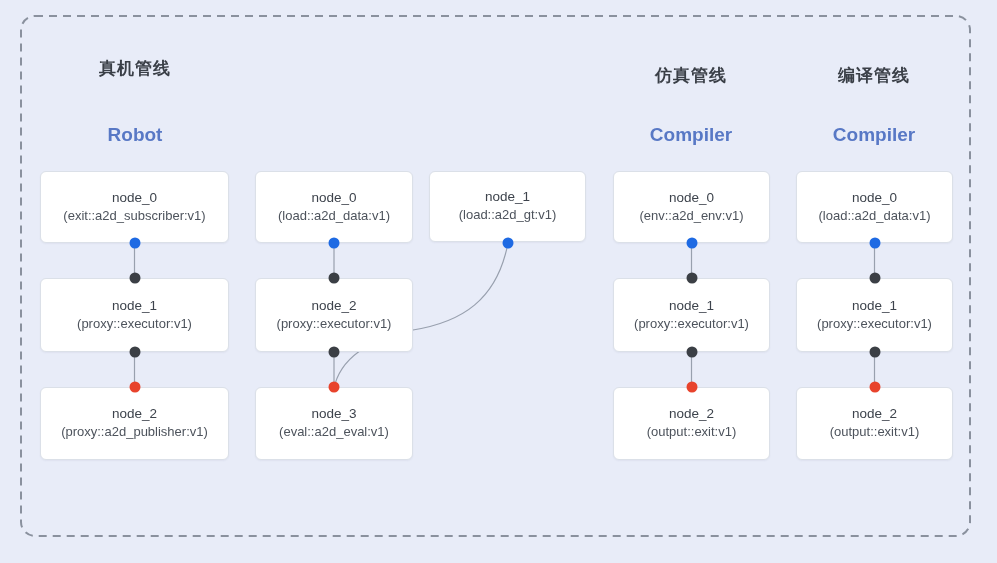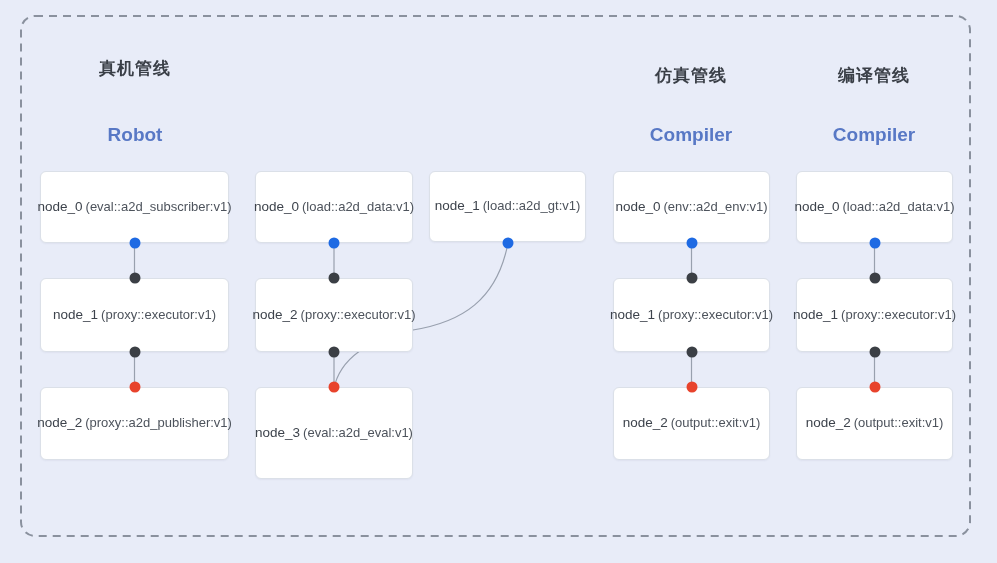--- a/index.html
+++ b/index.html
@@ -43,21 +43,21 @@
     width:200px;text-align:center;
     font-size:19px;font-weight:700;
     color:var(--header-en);
   }
   .node-box{
     position:absolute;z-index:2;
     background:var(--box-bg);
     border:1px solid var(--box-border);
     border-radius:6px;
     box-shadow:0 1px 2px rgba(60,70,100,0.06);
-    display:flex;flex-direction:row;
+    display:flex;flex-direction:column;
     align-items:center;justify-content:center;
     gap:3px;
     box-sizing:border-box;
   }
   .node-name{
     font-size:13.5px;color:var(--node-name);
     line-height:1.1;
   }
   .node-type{
     font-size:13px;color:var(--node-type);
@@ -101,21 +101,21 @@
 
 
   <div class="header-cn" style="left:591px;top:64px">仿真管线</div>
   <div class="header-en" style="left:591px;top:124px">Compiler</div>
 
   <div class="header-cn" style="left:774px;top:64px">编译管线</div>
   <div class="header-en" style="left:774px;top:124px">Compiler</div>
 
   <div class="node-box" style="left:40px;top:171px;width:189px;height:72px">
     <div class="node-name">node_0</div>
-    <div class="node-type">(eval::a2d_subscriber:v1)</div>
+    <div class="node-type">(exit::a2d_subscriber:v1)</div>
   </div>
   <div class="node-box" style="left:40px;top:278px;width:189px;height:74px">
     <div class="node-name">node_1</div>
     <div class="node-type">(proxy::executor:v1)</div>
   </div>
   <div class="node-box" style="left:40px;top:387px;width:189px;height:73px">
     <div class="node-name">node_2</div>
     <div class="node-type">(proxy::a2d_publisher:v1)</div>
   </div>
 
@@ -124,21 +124,21 @@
     <div class="node-type">(load::a2d_data:v1)</div>
   </div>
   <div class="node-box" style="left:429px;top:171px;width:157px;height:71px">
     <div class="node-name">node_1</div>
     <div class="node-type">(load::a2d_gt:v1)</div>
   </div>
   <div class="node-box" style="left:255px;top:278px;width:158px;height:74px">
     <div class="node-name">node_2</div>
     <div class="node-type">(proxy::executor:v1)</div>
   </div>
-  <div class="node-box" style="left:255px;top:387px;width:158px;height:92px">
+  <div class="node-box" style="left:255px;top:387px;width:158px;height:73px">
     <div class="node-name">node_3</div>
     <div class="node-type">(eval::a2d_eval:v1)</div>
   </div>
 
   <div class="node-box" style="left:613px;top:171px;width:157px;height:72px">
     <div class="node-name">node_0</div>
     <div class="node-type">(env::a2d_env:v1)</div>
   </div>
   <div class="node-box" style="left:613px;top:278px;width:157px;height:74px">
     <div class="node-name">node_1</div>

